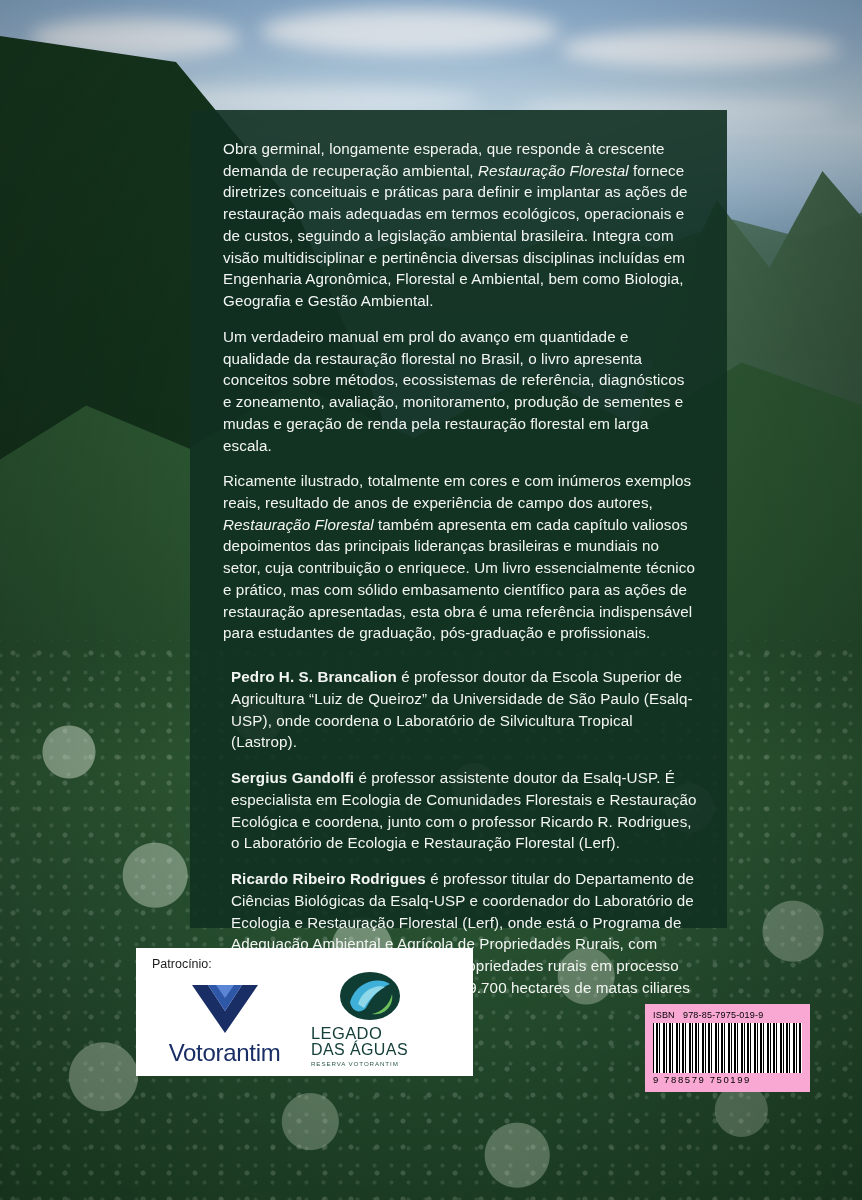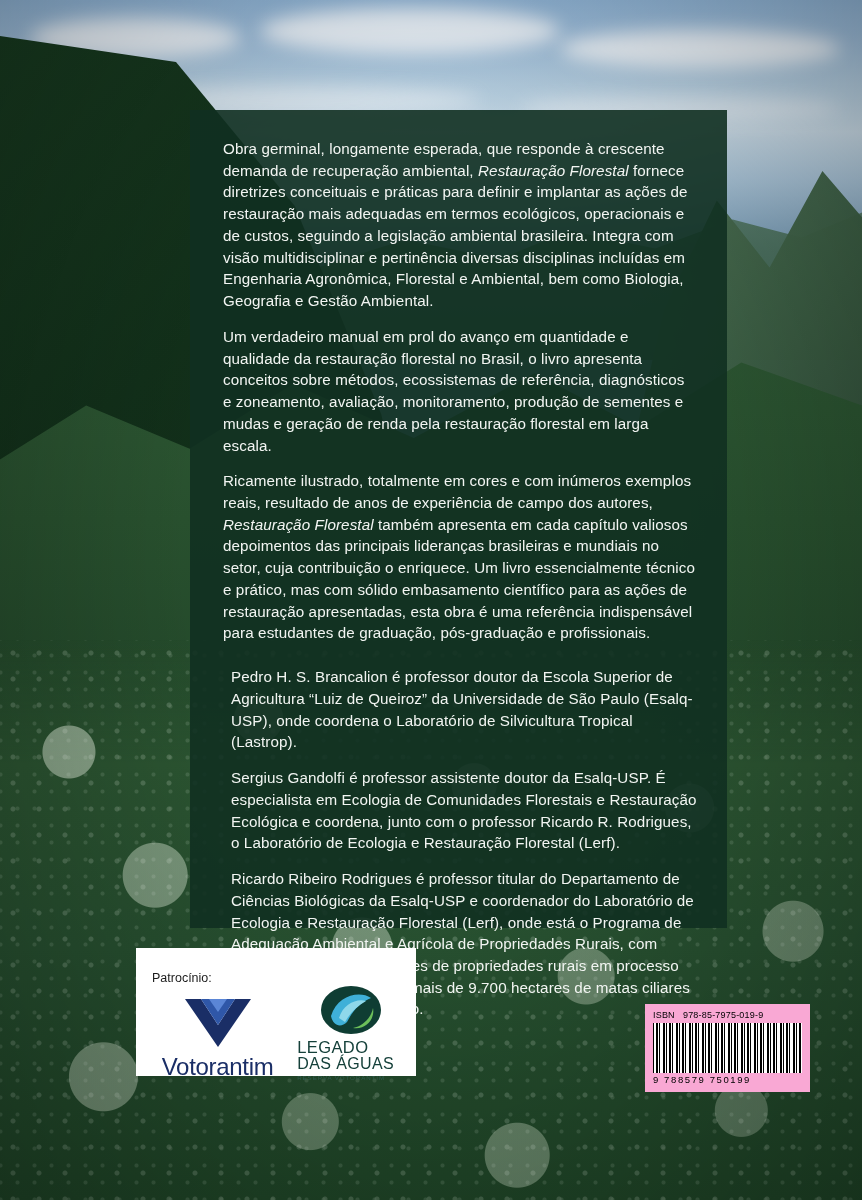--- a/index.html
+++ b/index.html
@@ -121,31 +121,31 @@
   #blurb-panel p.last-main { margin-bottom: 22px; }
   #blurb-panel em { font-style: italic; }
 
   .bio {
     margin: 0 0 13px 0;
     font-size: 13.2px;
     line-height: 1.40;
     color: #f0f3f0;
     padding-left: 8px;
   }
-  .bio b { font-weight: normal; margin-top: 20px; }
+  .bio b { font-weight: bold; margin-top: 20px; }
 
   
   #sponsor-box {
     position: absolute;
     left: 136px;
     top: 948px;
-    width: 280px;
+    width: 337px;
     height: 128px;
     background: #ffffff;
-    padding: 23px 12px 10px 16px;
+    padding: 9px 12px 10px 16px;
   }
   #sponsor-label {
     font-size: 12.5px;
     color: #1b1b1b;
     margin: 0 0 2px 0;
   }
   #sponsor-logos {
     display: flex;
     align-items: flex-end;
     gap: 14px;

